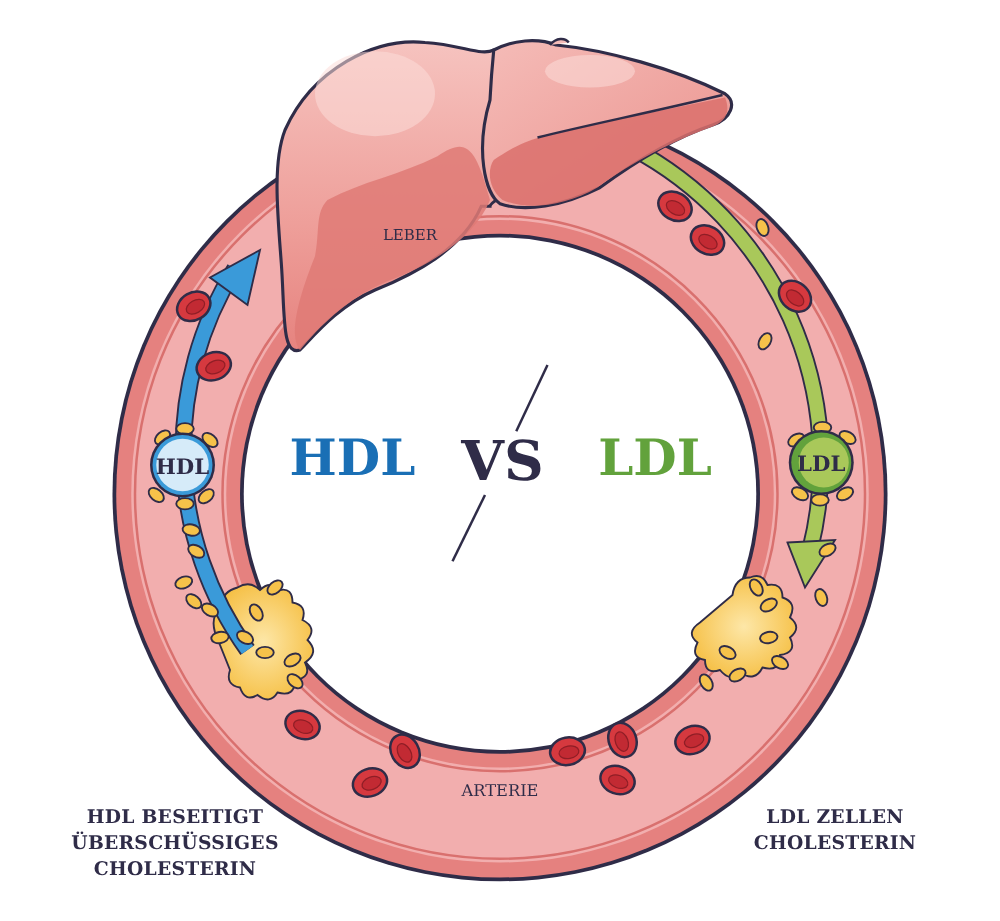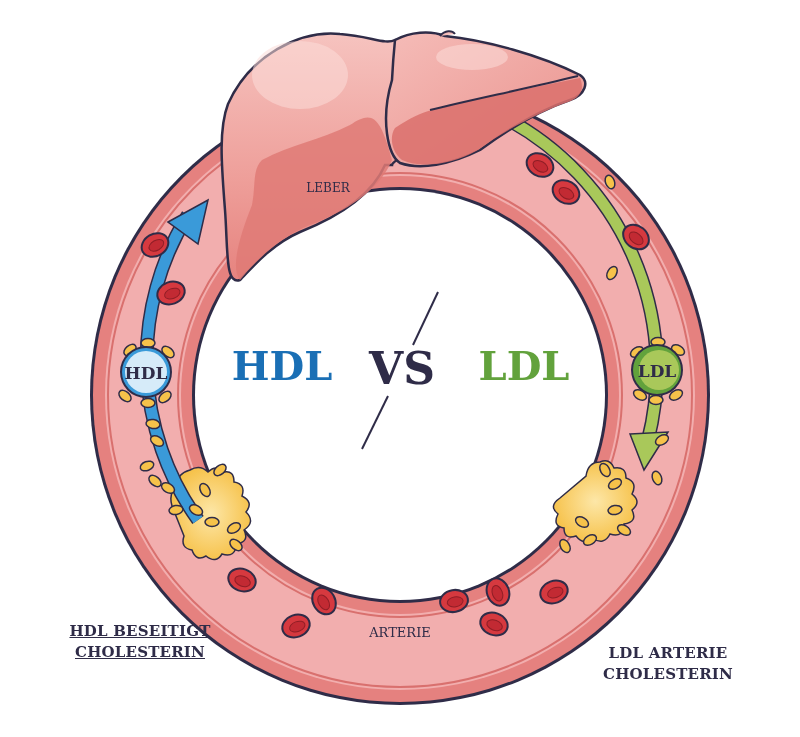--- a/index.html
+++ b/index.html
@@ -1,20 +1,20 @@
 <!DOCTYPE html>
 <html><head>
   <meta charset="utf-8">
   <style>
     html, body { margin: 0; padding: 0; background: #ffffff; }
     body { width: 800px; height: 737px; position: relative; overflow: hidden; font-family: "DejaVu Serif", serif; }
     #diagram { position: absolute; left: 0; top: 0; width: 800px; height: 737px; }
     .caption { position: absolute; text-align: center; font-family: "DejaVu Serif", serif; font-weight: bold; font-size: 15px; line-height: 21px; color: #2f2c48; letter-spacing: 0.2px; }
     .caption div { white-space: nowrap; }
-    #cap-hdl { left: 40px; top: 621px; width: 200px; text-decoration: underline; }
+    #cap-hdl { left: 40px; top: 643px; width: 200px; }
     #cap-ldl { left: 568px; top: 643px; width: 200px; }
     svg text { font-family: "DejaVu Serif", serif; font-weight: bold; }
   </style>
 </head>
 <body>
 
 <svg id="diagram" viewBox="0 0 800 737" xmlns="http://www.w3.org/2000/svg">
   <defs>
     <radialGradient id="plaqueGrad" cx="50%" cy="50%" r="60%">
       <stop offset="0%" stop-color="#fde7a8"></stop>
@@ -182,18 +182,19 @@
     <line x1="438" y1="292" x2="413" y2="345" stroke="#2f2c48" stroke-width="2"></line>
     <line x1="388" y1="396" x2="362" y2="449" stroke="#2f2c48" stroke-width="2"></line>
     <text x="282" y="380" text-anchor="middle" font-size="40" fill="#1a6fb5">HDL</text>
     <text x="402" y="384" text-anchor="middle" font-size="44" fill="#2f2c48">VS</text>
     <text x="524" y="380" text-anchor="middle" font-size="40" fill="#62a23c">LDL</text>
   </g>
 </svg>
 
 <div class="caption" id="cap-hdl">
   <div>HDL BESEITIGT</div>
+  <div>ÜBERSCHÜSSIGES</div>
   <div>CHOLESTERIN</div>
 </div>
 <div class="caption" id="cap-ldl">
-  <div>LDL ARTERIE</div>
+  <div>LDL ZELLEN</div>
   <div>CHOLESTERIN</div>
 </div>
 
 </body></html>

